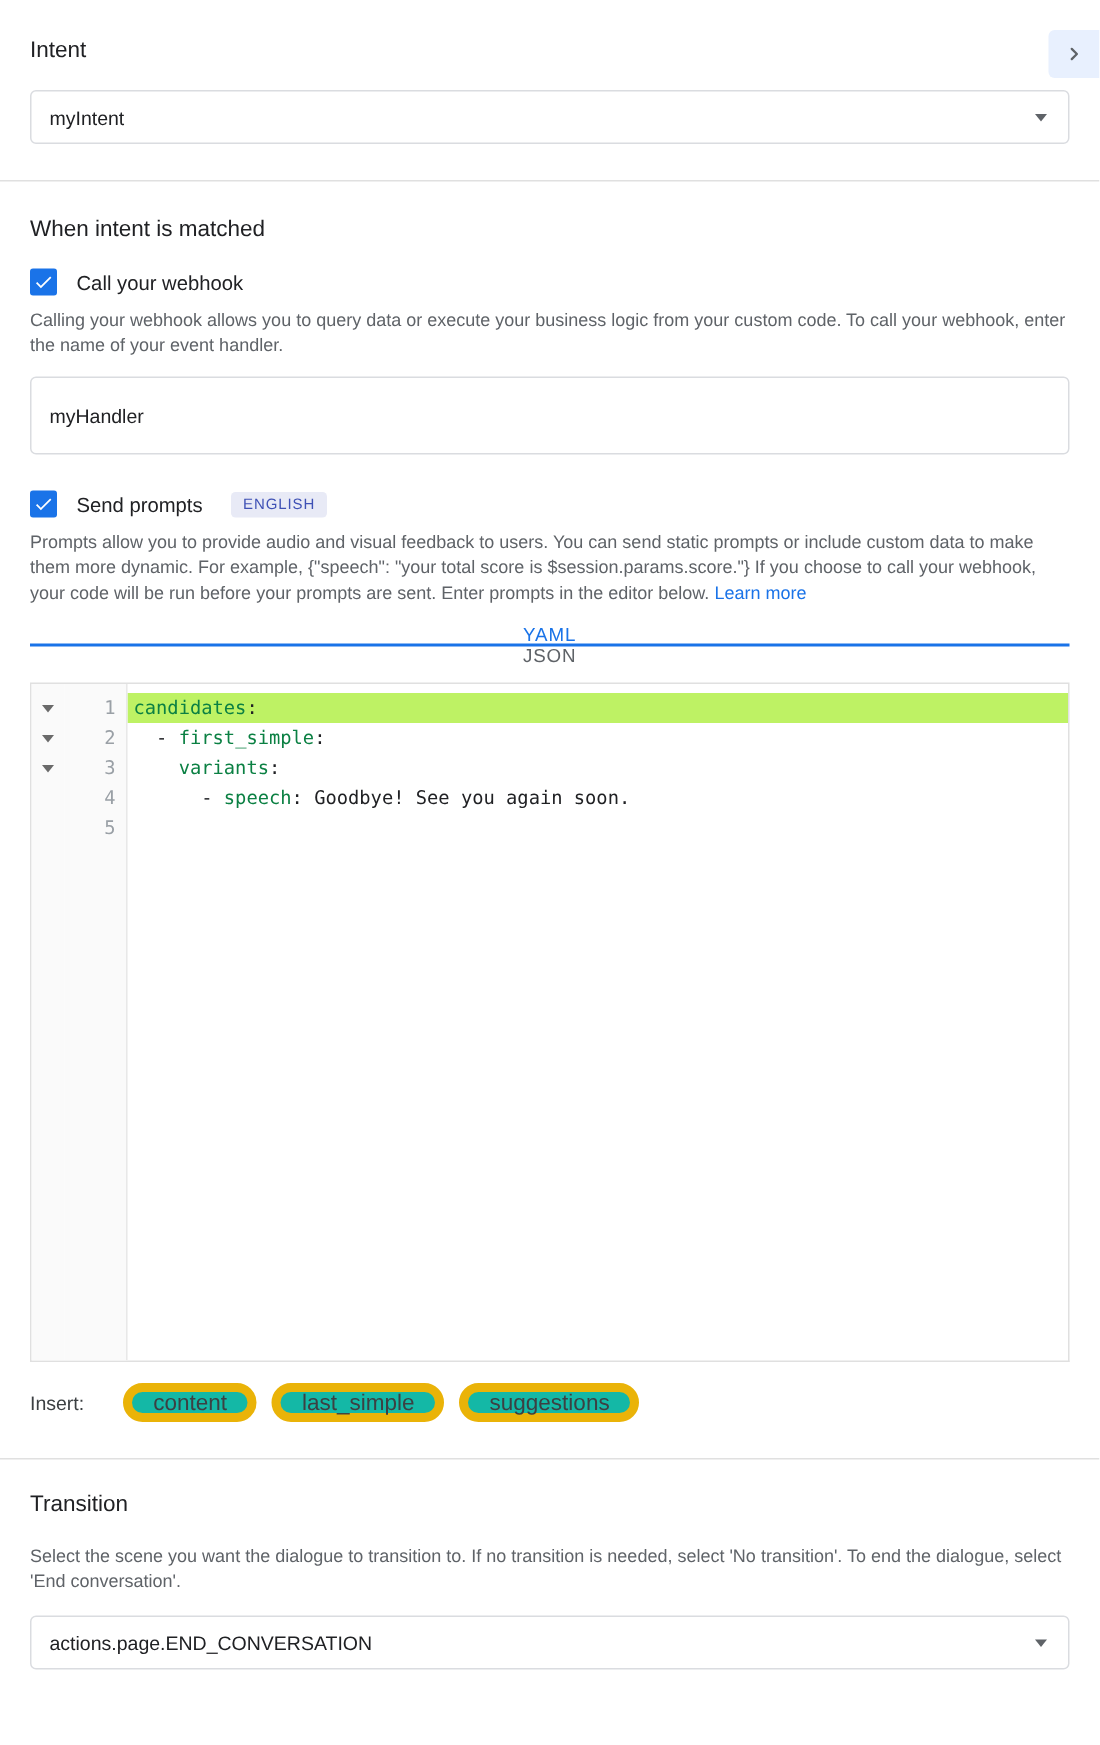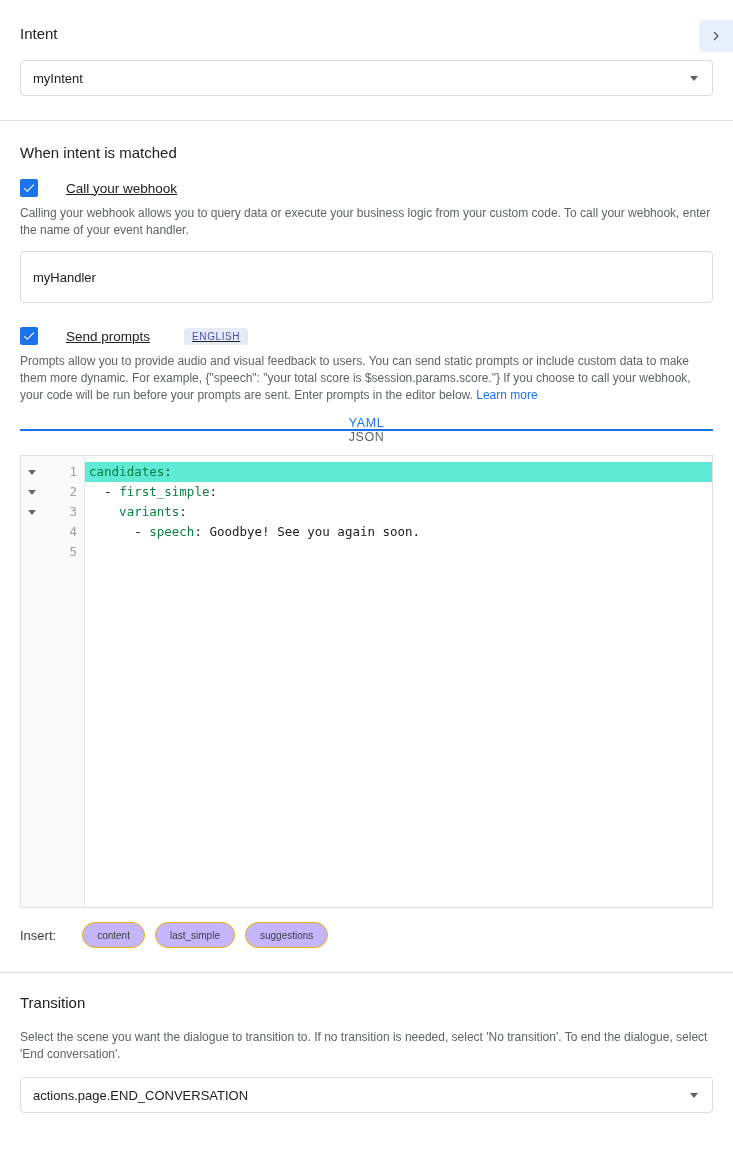--- a/index.html
+++ b/index.html
@@ -76,23 +76,22 @@
     border-top: 5px solid #5f6368;
     margin-right: 2px;
   }
 
   .block-gap-24 { height: 24px; }
 
   
   .check-row {
     display: flex;
     align-items: center;
-    gap: 28px;
+    gap: 13px;
     margin-bottom: 8px;
-    text-decoration: underline;
   }
   .checkbox {
     width: 18px;
     height: 18px;
     background: #1a73e8;
     border-radius: 2px;
     position: relative;
     flex: 0 0 auto;
     cursor: pointer;
   }
@@ -204,44 +203,44 @@
     color: #9aa0a6;
   }
   .gutter div { height: 20px; line-height: 20px; padding-right: 7px; }
   .code {
     flex: 1 1 auto;
     padding-top: 6px;
     position: relative;
     overflow: hidden;
   }
   .code .line { height: 20px; line-height: 20px; white-space: pre; padding-left: 4px; }
-  .code .line.active { background: #5eead4; }
+  .code .line.active { background: #bef264; }
   .k-key { color: #0b8043; }
   .k-dash { color: #202124; }
   .k-txt { color: #202124; }
 
   
   .insert-row {
     display: flex;
     align-items: center;
     gap: 10px;
     margin-top: 14px;
   }
   .insert-label { font-size: 13px; color: #3c4043; margin-right: 16px; }
   .chip {
-    border: 1px solid #eab308;
+    border: 6px solid #eab308;
     border-radius: 14px;
     height: 26px;
     padding: 0 14px;
     display: flex;
     align-items: center;
-    font-size: 10px;
+    font-size: 15px;
     color: #3c4043;
     cursor: pointer;
-    background: #c4b5fd;
+    background: #14b8a6;
   }
 
   
   .trans-desc {
     font-size: 12px;
     line-height: 17px;
     color: #5f6368;
     margin: 0 0 14px 0;
   }
 </style>

